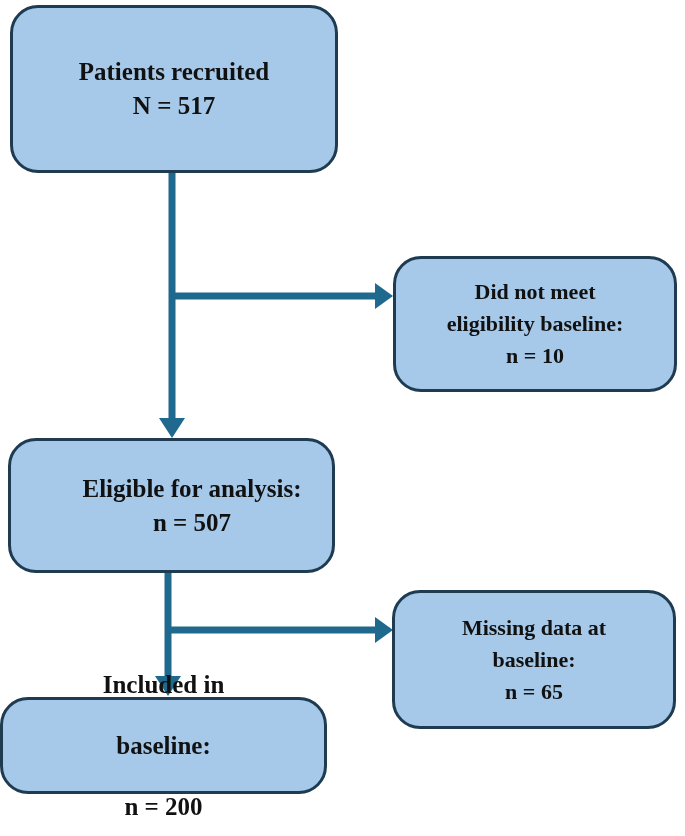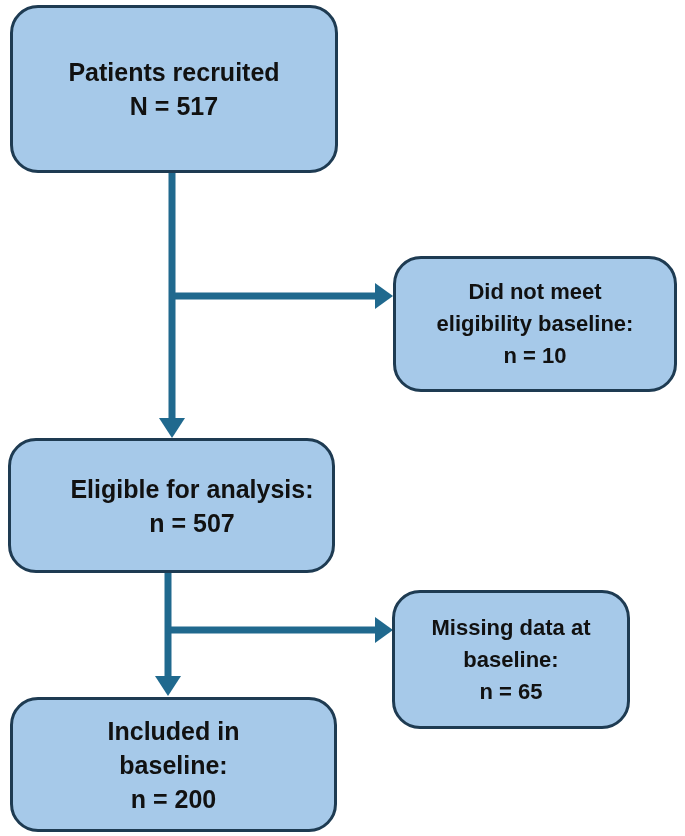--- a/index.html
+++ b/index.html
@@ -5,21 +5,21 @@
   html, body {
     margin: 0;
     padding: 0;
     background: #ffffff;
   }
   .canvas {
     position: relative;
     width: 685px;
     height: 836px;
     background: #ffffff;
-    font-family: Liberation Sans, sans-serif;
+    font-family: Liberation Serif, serif;
     overflow: hidden;
   }
   .arrows {
     position: absolute;
     left: 0;
     top: 0;
     pointer-events: none;
   }
   .box {
     position: absolute;
@@ -78,25 +78,25 @@
     <span class="line">Did not meet</span>
     <span class="line">eligibility baseline:</span>
     <span class="line">n = 10</span>
   </div>
 
   <div class="box main" style="left:8px; top:438px; width:327px; height:135px;padding-left:41px;">
     <span class="line">Eligible for analysis:</span>
     <span class="line">n = 507</span>
   </div>
 
-  <div class="box side" style="left:392px; top:562px; width:238px; height:139px;align-items:center;">
+  <div class="box side" style="left:392px; top:562px; width:284px; height:139px;align-items:center;">
     <span class="line">Missing data at</span>
     <span class="line">baseline:</span>
     <span class="line">n = 65</span>
   </div>
 
-  <div class="box main" style="left:10px; top:697px; width:327px; height:135px;">
+  <div class="box main" style="left:0; top:697px; width:327px; height:97px;gap:27px;">
     <span class="line">Included in</span>
     <span class="line">baseline:</span>
     <span class="line">n = 200</span>
   </div>
 
 </div>
 
 </body></html>

